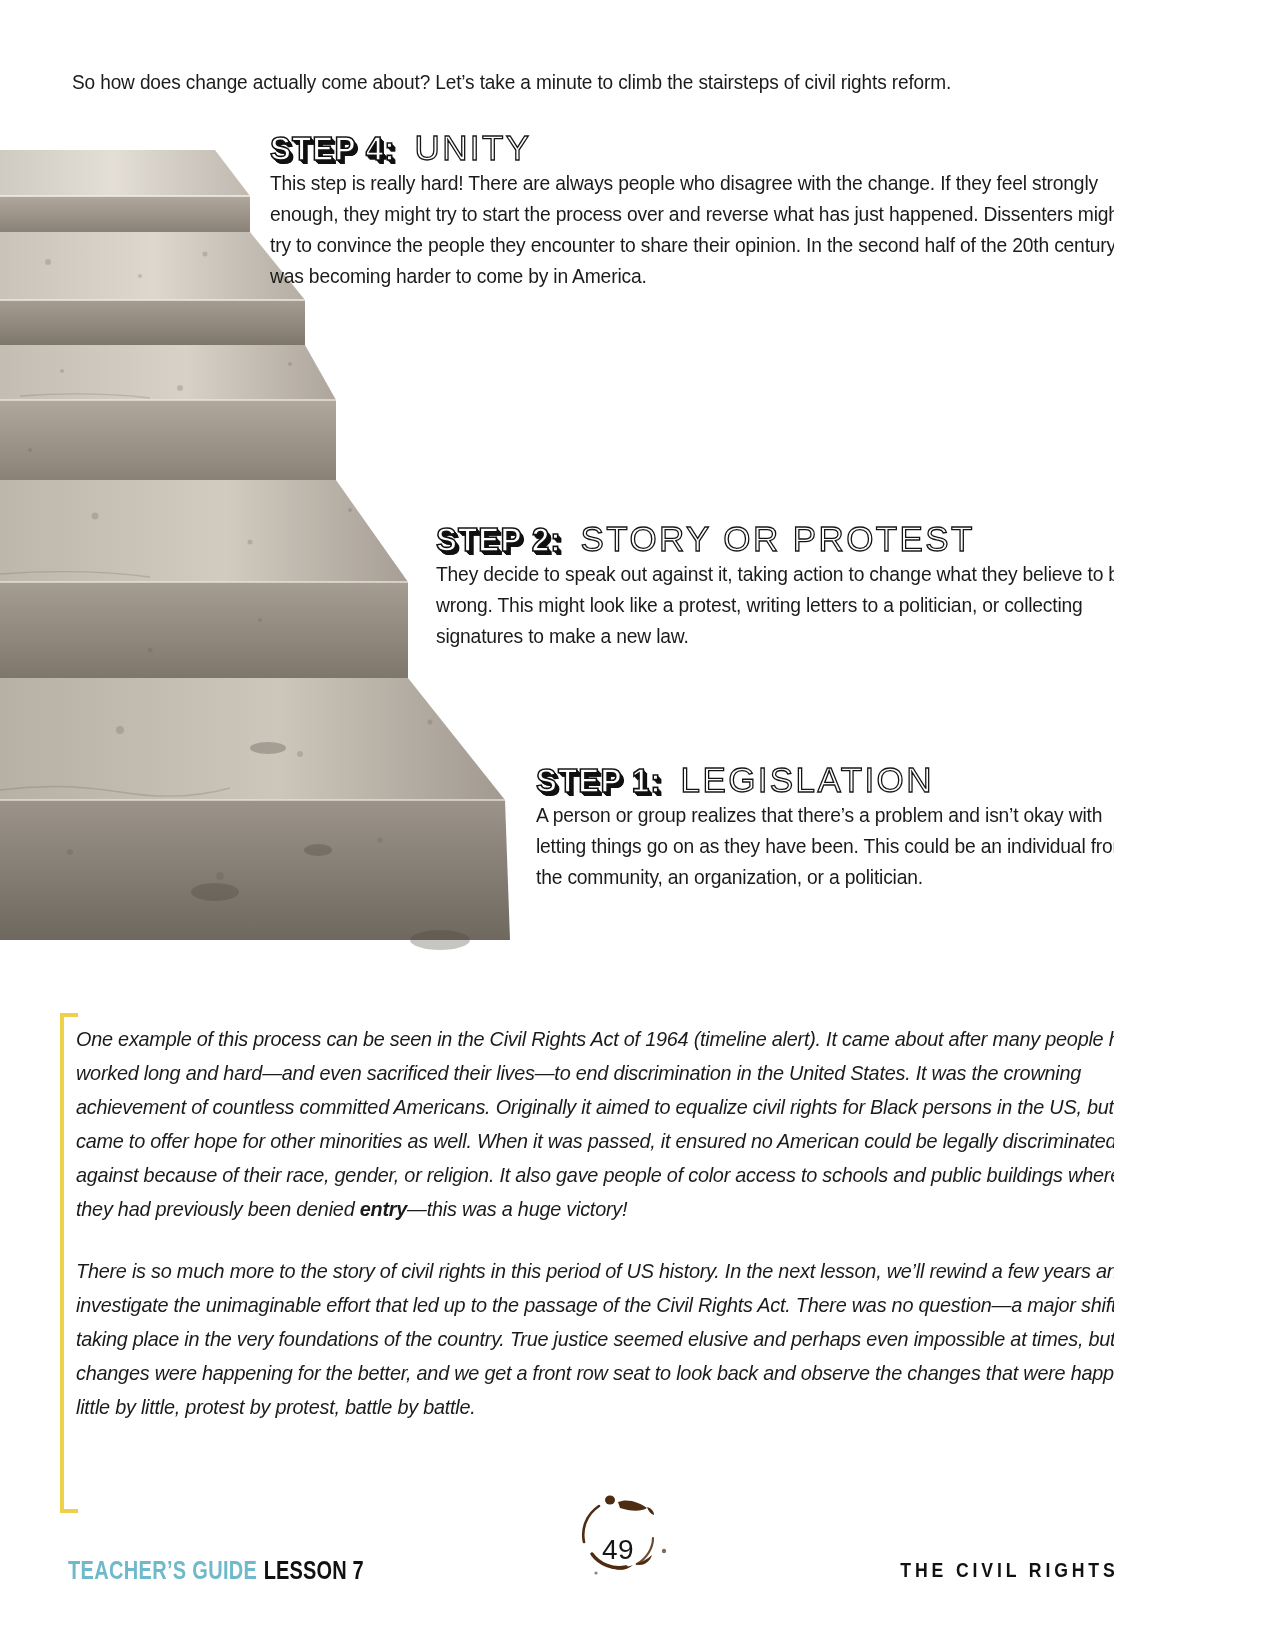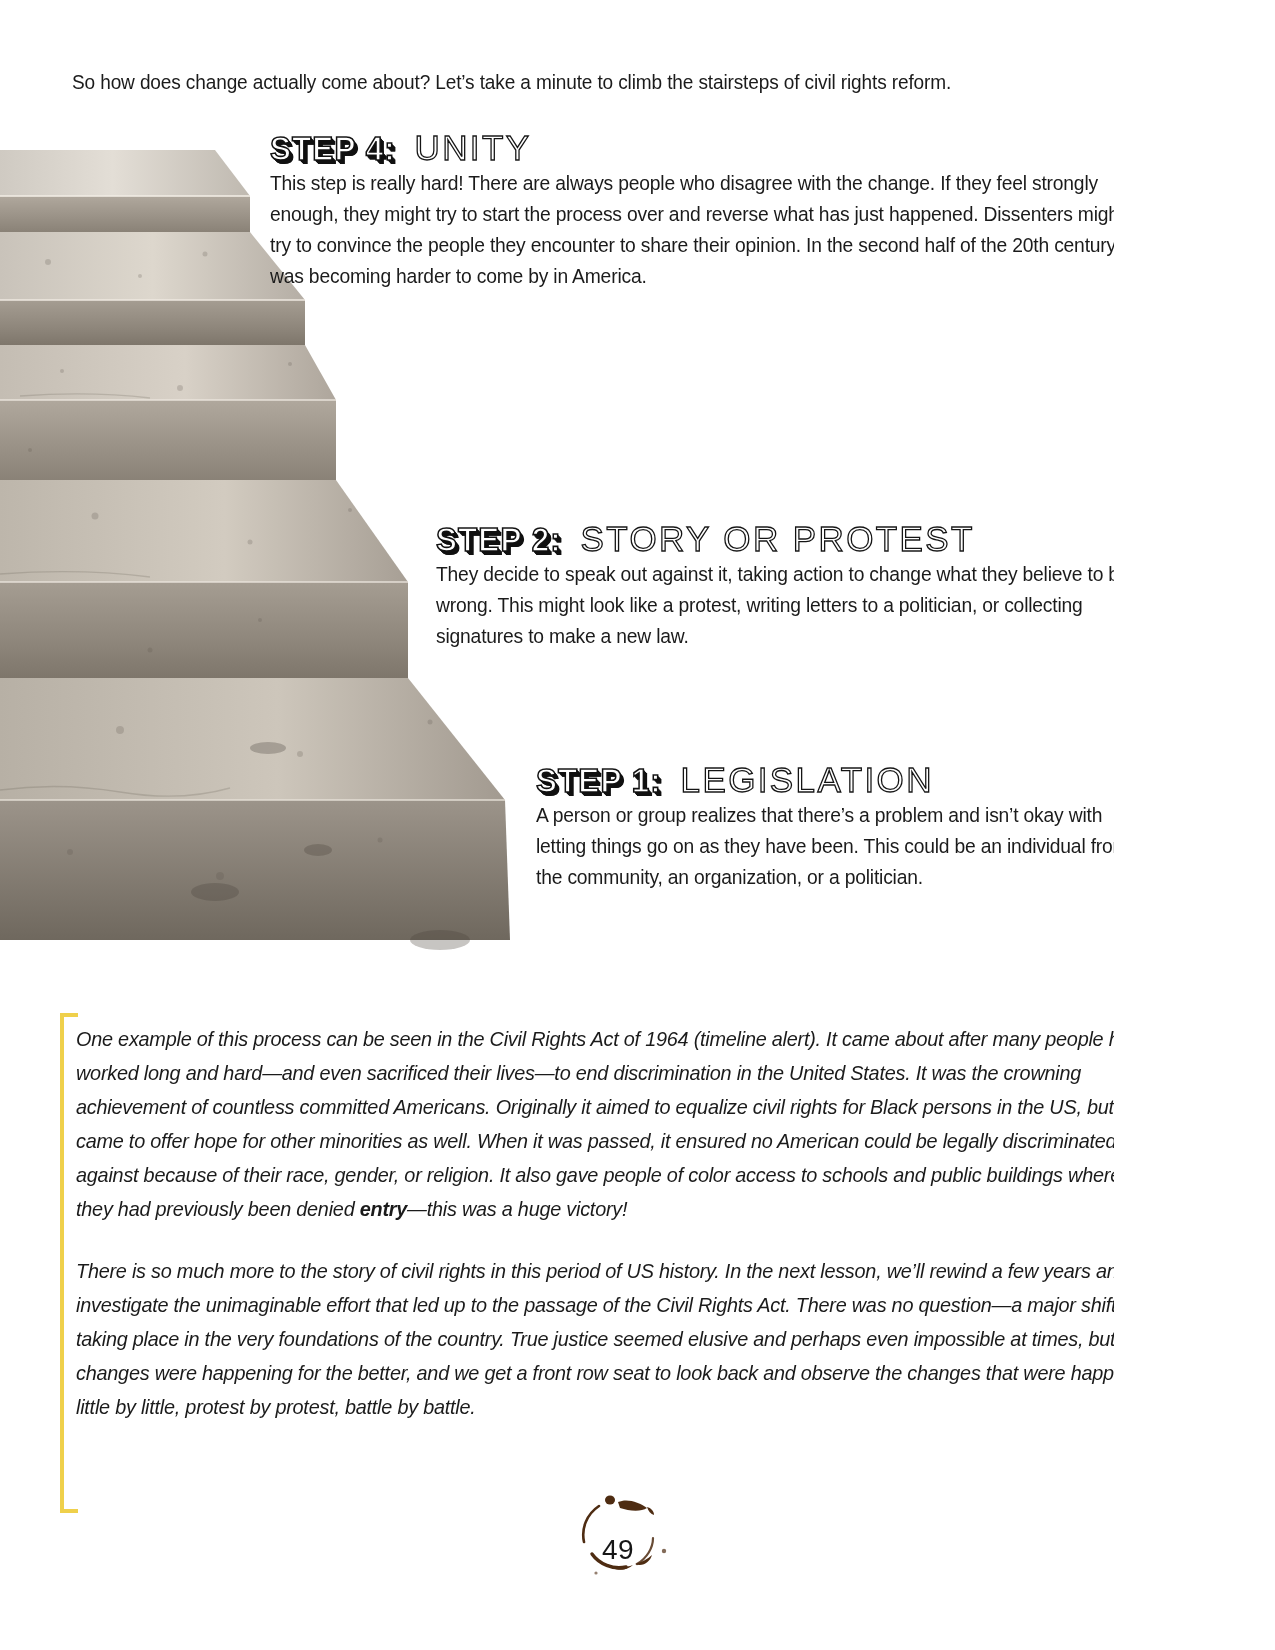--- a/index.html
+++ b/index.html
@@ -362,14 +362,20 @@
         <path d="M84 27 C88 28 91 31 91 35 C88 34 85 31 84 27 Z"></path>
         <path d="M44 84 C52 88 62 88 70 85 C63 92 50 91 44 84 Z"></path>
         <path d="M72 84 C79 82 85 79 89 75 C87 82 80 87 72 84 Z"></path>
         <circle cx="101" cy="71" r="2.2" opacity="0.7"></circle>
         <circle cx="33" cy="93" r="1.6" opacity="0.6"></circle>
       </g>
     </svg>
     <div class="pagenum">49</div>
   </div>
 
+  <div class="footer">
+    <div class="footer-left">
+      <span class="tg">TEACHER’S GUIDE</span><span class="ls">LESSON 7</span>
+    </div>
+    <div class="footer-right">THE CIVIL RIGHTS STORY</div>
+  </div>
 
 </div>
 
 </body></html>

